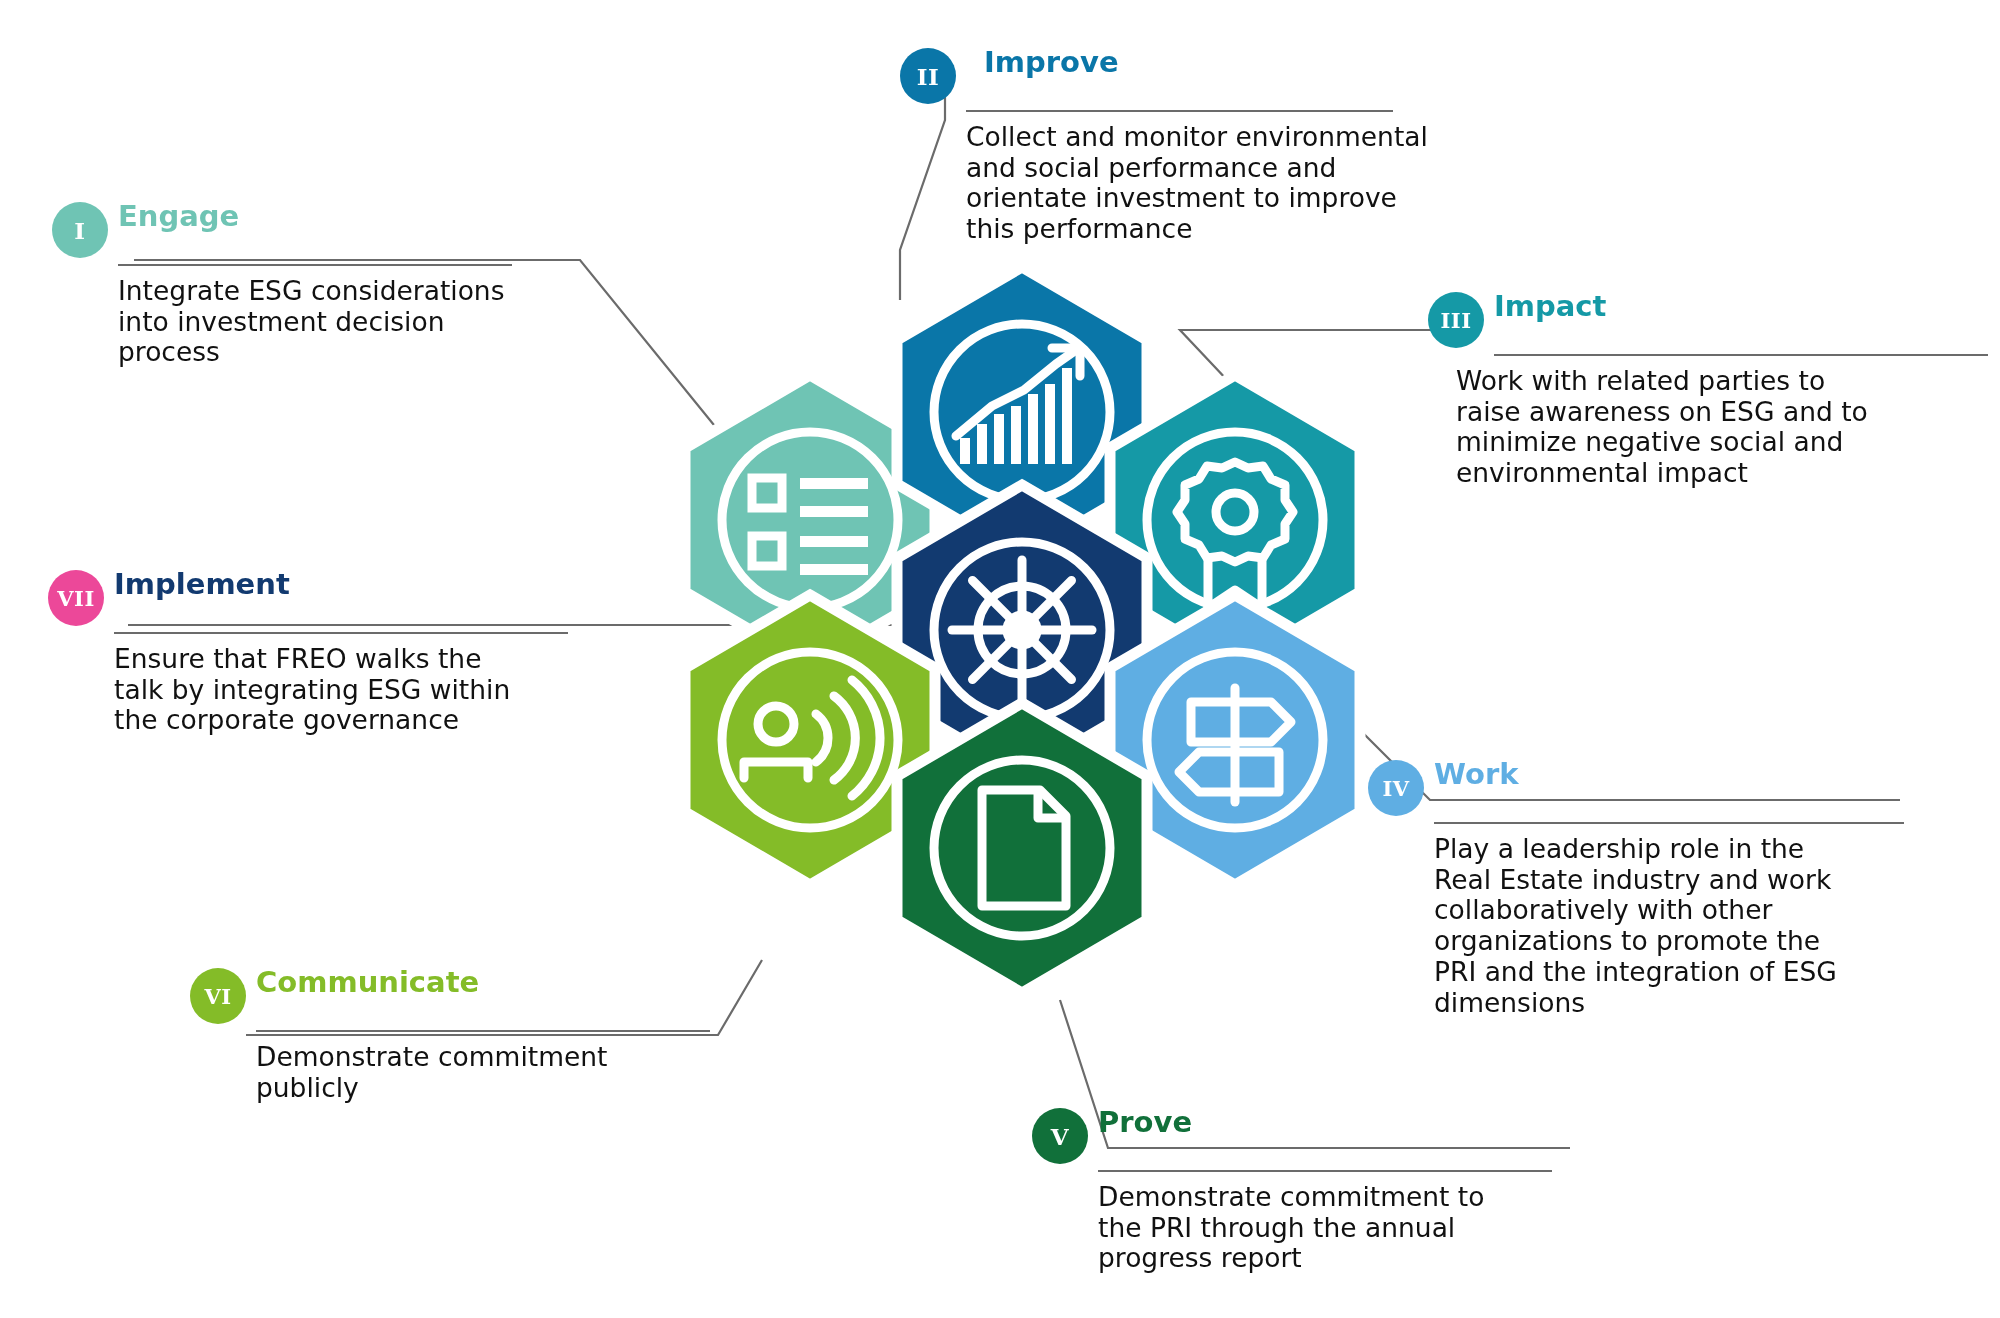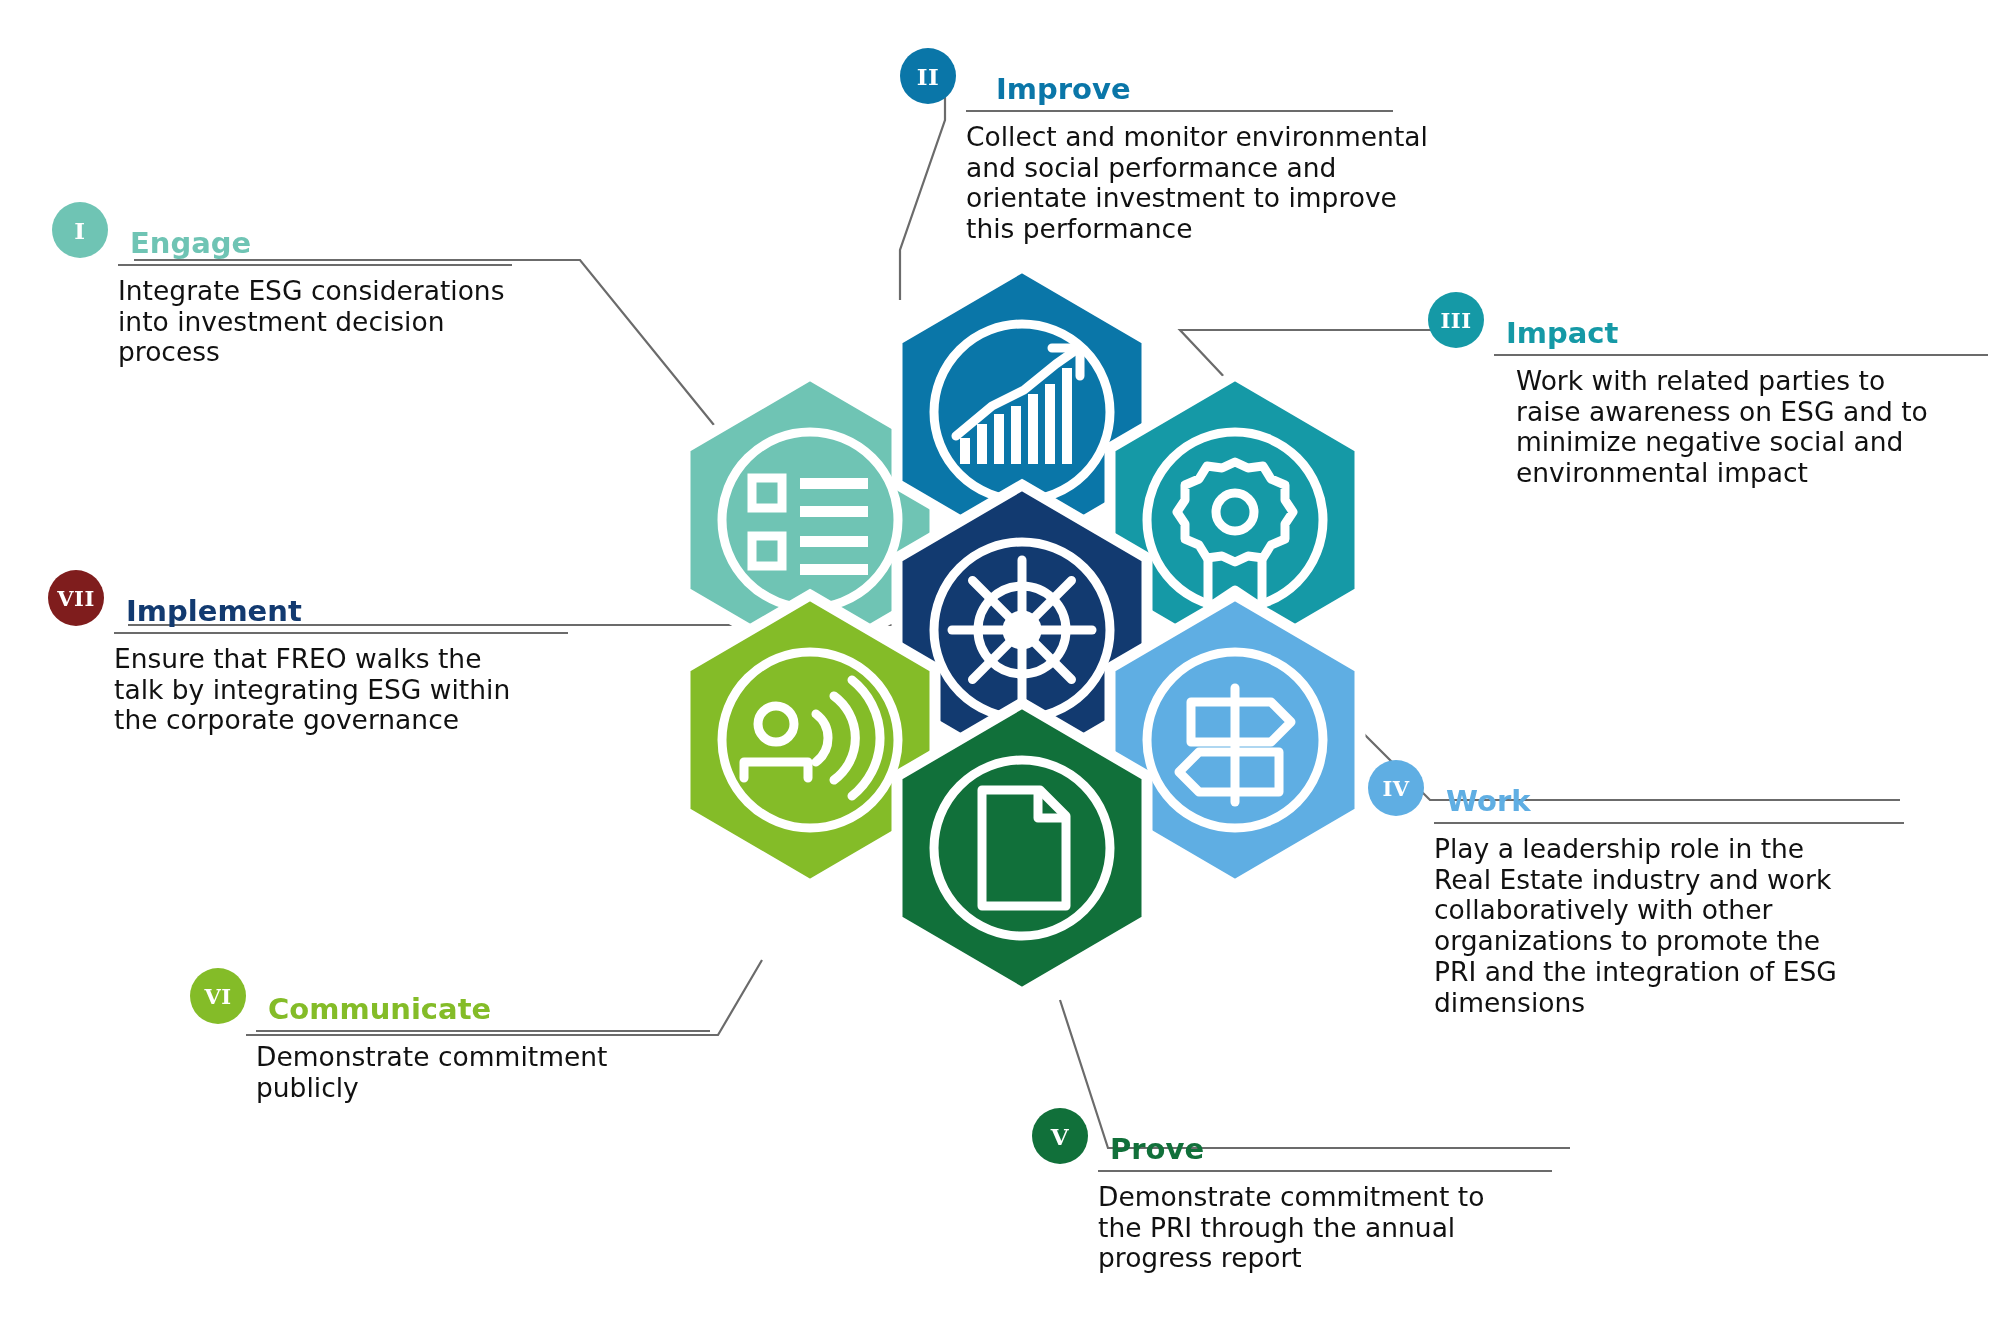--- a/index.html
+++ b/index.html
@@ -9,21 +9,21 @@
     background:#ffffff;
     font-family:"DejaVu Sans","Liberation Sans",sans-serif;
     position:relative;overflow:hidden;
   }
   #stage{position:absolute;left:0;top:0;width:2000px;height:1318px;}
   svg.layer{position:absolute;left:0;top:0;width:2000px;height:1318px;overflow:visible;}
   svg#connectors{z-index:1;}
   svg#hexes{z-index:2;}
 
   .callout{position:absolute;z-index:3;}
-  .callout-head{display:flex;align-items:flex-end;gap:12px;}
+  .callout-head{display:flex;align-items:flex-start;gap:0;}
   .badge{
     width:56px;height:56px;border-radius:50%;
     display:flex;align-items:center;justify-content:center;
     color:#ffffff;font-weight:bold;font-size:23px;
     font-family:"DejaVu Serif","Liberation Serif",serif;
     letter-spacing:0.5px;flex:0 0 auto;
   }
   .badge.small{font-size:21px;}
   .title{
     font-size:29px;font-weight:bold;line-height:1;
@@ -190,21 +190,21 @@
 orientate investment to improve
 this performance</div>
   </div>
 
   <div class="callout" style="left:1428px;top:292px;width:560px;">
     <div class="callout-head">
       <div class="badge small" style="background:#1599A6;">III</div>
       <div class="title" style="color:#1599A6;">Impact</div>
     </div>
     <div class="rule" style="margin-left:66px;width:494px;"></div>
-    <div class="desc" style="margin-left:88px;">Work with related parties to
+    <div class="desc" style="margin-left:28px;">Work with related parties to
 raise awareness on ESG and to
 minimize negative social and
 environmental impact</div>
   </div>
 
   <div class="callout" style="left:1368px;top:760px;width:560px;">
     <div class="callout-head">
       <div class="badge small" style="background:#5FAEE3;">IV</div>
       <div class="title" style="color:#5FAEE3;">Work</div>
     </div>
@@ -233,21 +233,21 @@
       <div class="badge small" style="background:#84BC28;">VI</div>
       <div class="title" style="color:#84BC28;">Communicate</div>
     </div>
     <div class="rule" style="margin-left:66px;width:454px;"></div>
     <div class="desc" style="margin-left:66px;">Demonstrate commitment
 publicly</div>
   </div>
 
   <div class="callout" style="left:48px;top:570px;width:520px;">
     <div class="callout-head">
-      <div class="badge small" style="background:#7f1d1d;">VII</div>
+      <div class="badge small" style="background:#ec4899;">VII</div>
       <div class="title" style="color:#123A70;">Implement</div>
     </div>
     <div class="rule" style="margin-left:66px;width:454px;"></div>
     <div class="desc" style="margin-left:66px;">Ensure that FREO walks the
 talk by integrating ESG within
 the corporate governance</div>
   </div>
 
 </div>
 

